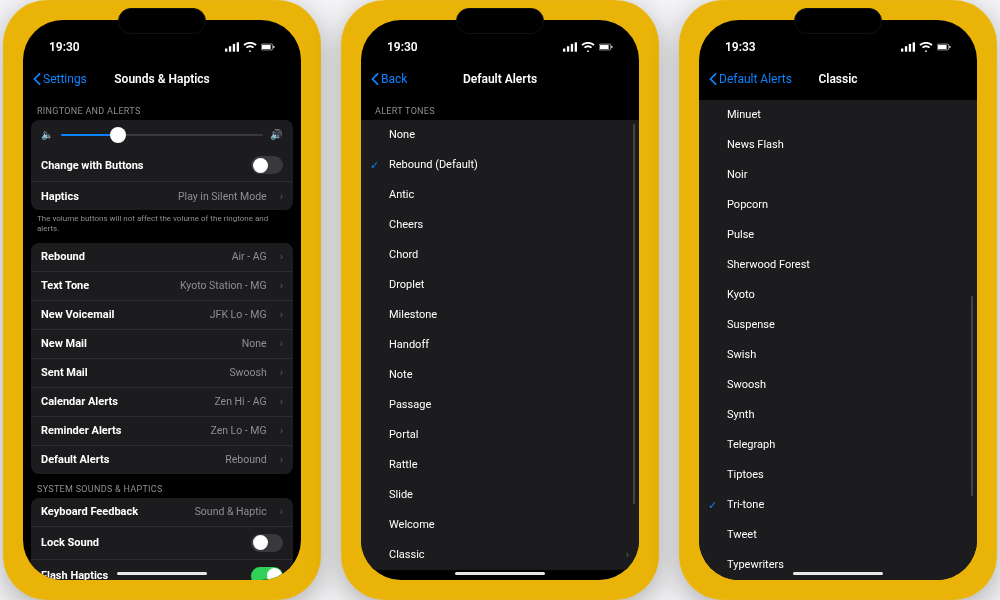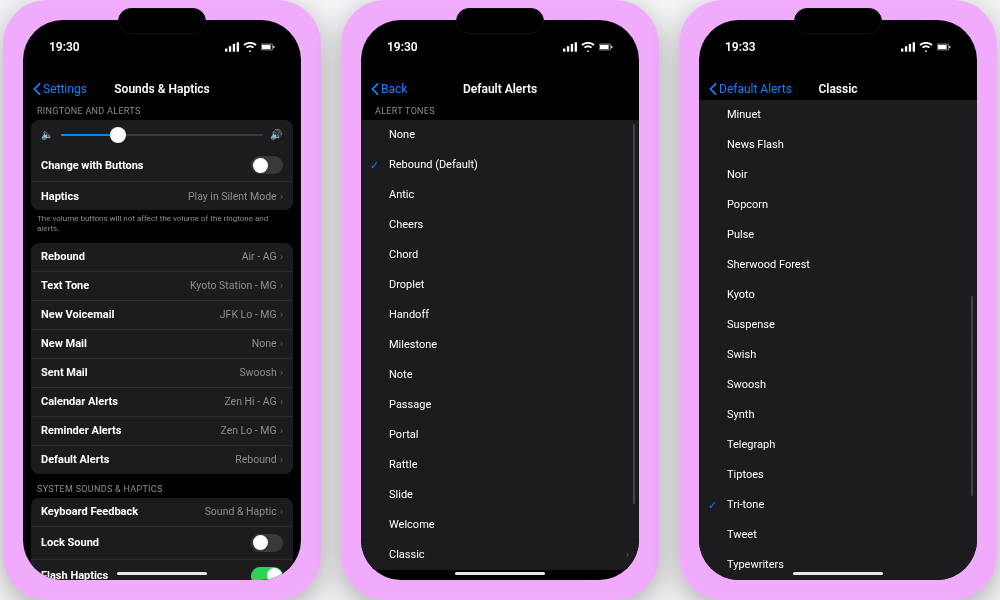--- a/index.html
+++ b/index.html
@@ -8,21 +8,21 @@
     background: #f5f5f7;
     display: flex;
     justify-content: center;
     align-items: center;
     height: 600px;
     gap: 20px;
   }
   .phone {
     width: 278px;
     height: 560px;
-    background: #f0abfc;
+    background: #eab308;
     border-radius: 44px;
     padding: 20px;
     box-shadow: 0 8px 30px rgba(0,0,0,.3), inset 0 0 2px rgba(255,255,255,.2);
     position: relative;
   }
   .screen {
     width: 100%;
     height: 100%;
     background: #000;
     border-radius: 40px;
@@ -50,21 +50,21 @@
     align-items: center;
     padding: 12px 26px 0;
     height: 30px;
     font-size: 12px;
     font-weight: 600;
   }
   .status-icons { display: flex; gap: 4px; align-items: center; }
   .status-icons svg { width: 14px; height: 10px; }
   .nav {
     display: flex;
-    align-items: flex-end;
+    align-items: center;
     justify-content: center;
     position: relative;
     height: 34px;
     font-size: 12px;
   }
   .back {
     position: absolute;
     left: 10px;
     color: #0a84ff;
     font-size: 12px;
@@ -105,21 +105,21 @@
     display: flex;
     align-items: center;
     justify-content: space-between;
     padding: 7px 10px;
     border-bottom: .5px solid #2c2c2e;
     min-height: 14px;
     font-size: 11px;
   }
   .row:last-child { border-bottom: none; }
   .row .label { color: #fff; white-space: nowrap; overflow: hidden; text-overflow: ellipsis; font-weight: bold; }
-  .row .value { color: #8e8e93; font-size: 10.5px; display:flex; align-items:flex-start; gap:3px; white-space: nowrap;}
+  .row .value { color: #8e8e93; font-size: 10.5px; display:flex; align-items:flex-start; gap:13px; white-space: nowrap;}
   .row .value .chev { color:#5a5a5e; font-size:11px; }
   .toggle {
     width: 32px; height: 18px; border-radius: 10px; position: relative;
   }
   .toggle.off { background: #39393d; }
   .toggle.on  { background: #30d158; }
   .toggle .knob {
     position: absolute; width: 15px; height: 15px; border-radius: 50%; background: #fff;
     top: 1.5px;
   }
@@ -347,22 +347,22 @@
     </div>
     <div class="content" style="position:relative">
       <div class="group-header">ALERT TONES</div>
       <div class="list-section" id="p2list">
           <div class="list-row"><span>None</span></div>
           <div class="list-row"><span class="checkmark">✓</span><span>Rebound (Default)</span></div>
           <div class="list-row"><span>Antic</span></div>
           <div class="list-row"><span>Cheers</span></div>
           <div class="list-row"><span>Chord</span></div>
           <div class="list-row"><span>Droplet</span></div>
+          <div class="list-row"><span>Milestone</span></div>
           <div class="list-row"><span>Handoff</span></div>
-          <div class="list-row"><span>Milestone</span></div>
           <div class="list-row"><span>Note</span></div>
           <div class="list-row"><span>Passage</span></div>
           <div class="list-row"><span>Portal</span></div>
           <div class="list-row"><span>Rattle</span></div>
           <div class="list-row"><span>Slide</span></div>
           <div class="list-row"><span>Welcome</span></div>
           <div class="list-row disclosure"><span>Classic</span></div>
         </div>
       <div class="group-header">RINGTONES</div>
 

